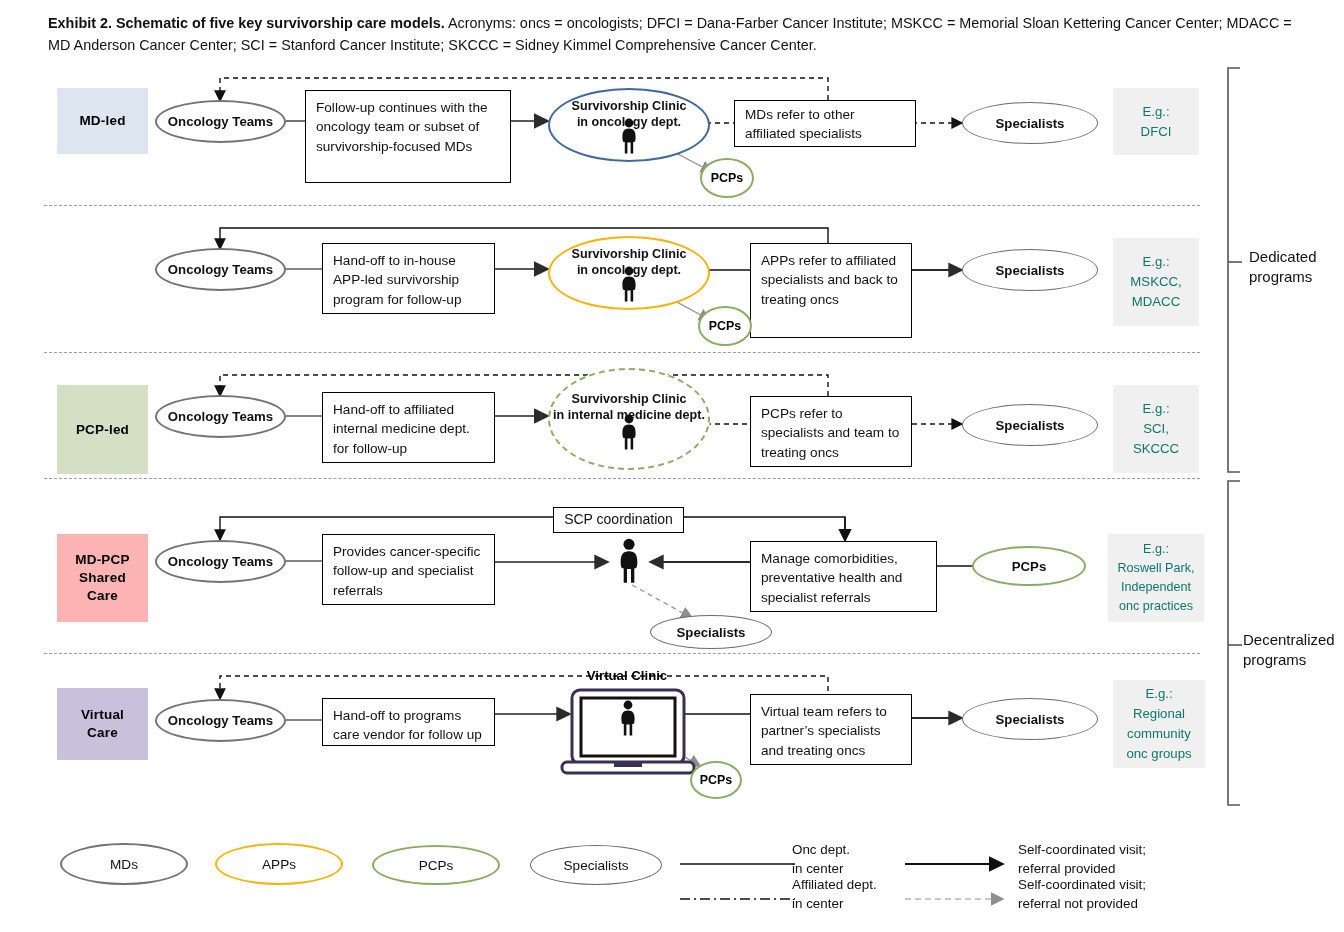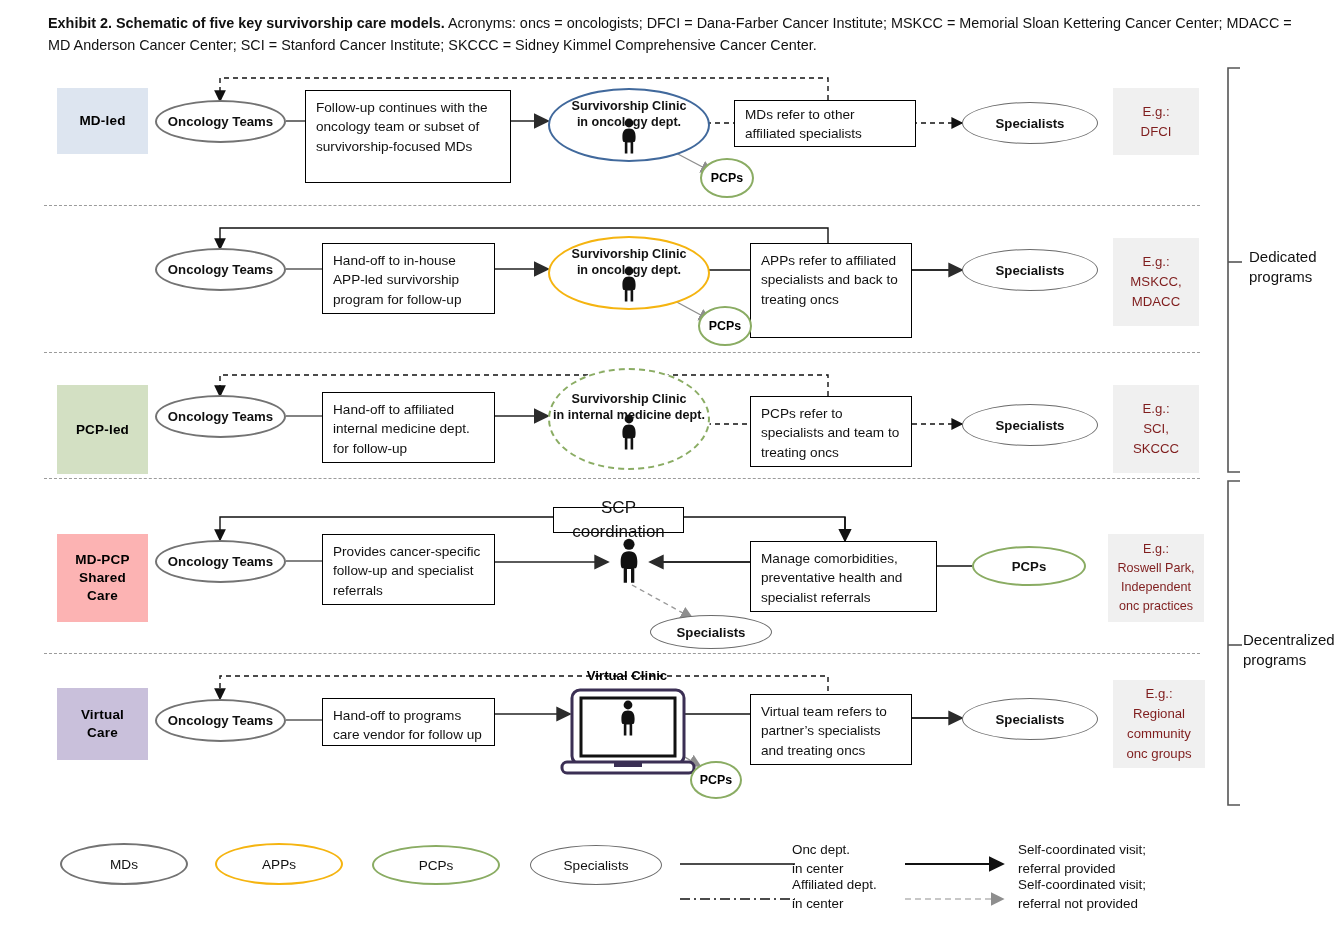--- a/index.html
+++ b/index.html
@@ -70,21 +70,21 @@
   
   .pcp-circle{
     border-radius:50%;border:2px solid #8aac63;background:#fff;
     display:flex;align-items:center;justify-content:center;
     font-size:12.4px;font-weight:bold;z-index:9;
   }
 
   
   .eg{
     background:#f0f0f0;display:flex;align-items:center;justify-content:center;
-    text-align:center;font-size:13.2px;line-height:1.5;color:#7f1d1d;
+    text-align:center;font-size:13.2px;line-height:1.5;color:#0f766e;
   }
 
   
   .bracket-label{
     position:absolute;font-size:15px;line-height:1.35;color:#111;
   }
 
   
   .divider{
     position:absolute;height:0;border-top:1.3px dashed #9b9b9b;
@@ -278,21 +278,21 @@
   <div class="abs model-label" style="left:57px;top:534px;width:91px;height:88px;background:#fcb3b3;white-space:pre-line;">MD-PCP
 Shared
 Care</div>
 
   <div class="abs ellipse e-md" style="left:155px;top:540px;width:131px;height:43px;">Oncology Teams</div>
 
   <div class="abs txtbox" style="left:322px;top:534px;width:173px;height:71px;">
     <div class="inner">Provides cancer-specific follow-up and specialist referrals</div>
   </div>
 
-  <div class="abs txtbox center" style="left:553px;top:507px;width:131px;height:26px;justify-content:center;padding:3px 6px;font-size:17px;">
+  <div class="abs txtbox center" style="left:553px;top:507px;width:131px;height:26px;justify-content:center;padding:3px 6px;font-size:14px;">
     <div class="inner" style="text-align:center;">SCP coordination</div>
   </div>
 
   <svg class="person" style="left:615px;top:538px;width:28px;height:48px;" viewBox="0 0 22 38">
     <circle cx="11" cy="5" r="4.4" fill="#111"></circle>
     <path d="M11 10.5 c-5 0 -6.6 3.2 -6.6 8.2 c0 3 .4 5.2 1.3 5.2 h1.1 v11.6 h2.6 V24.5 h3.2 v10.9 h2.6 V23.9 h1.1 c.9 0 1.3 -2.2 1.3 -5.2 c0 -5 -1.6 -8.2 -6.6 -8.2 z" fill="#111"></path>
   </svg>
 
   <div class="abs ellipse e-spec" style="left:650px;top:615px;width:122px;height:34px;">Specialists</div>
 

